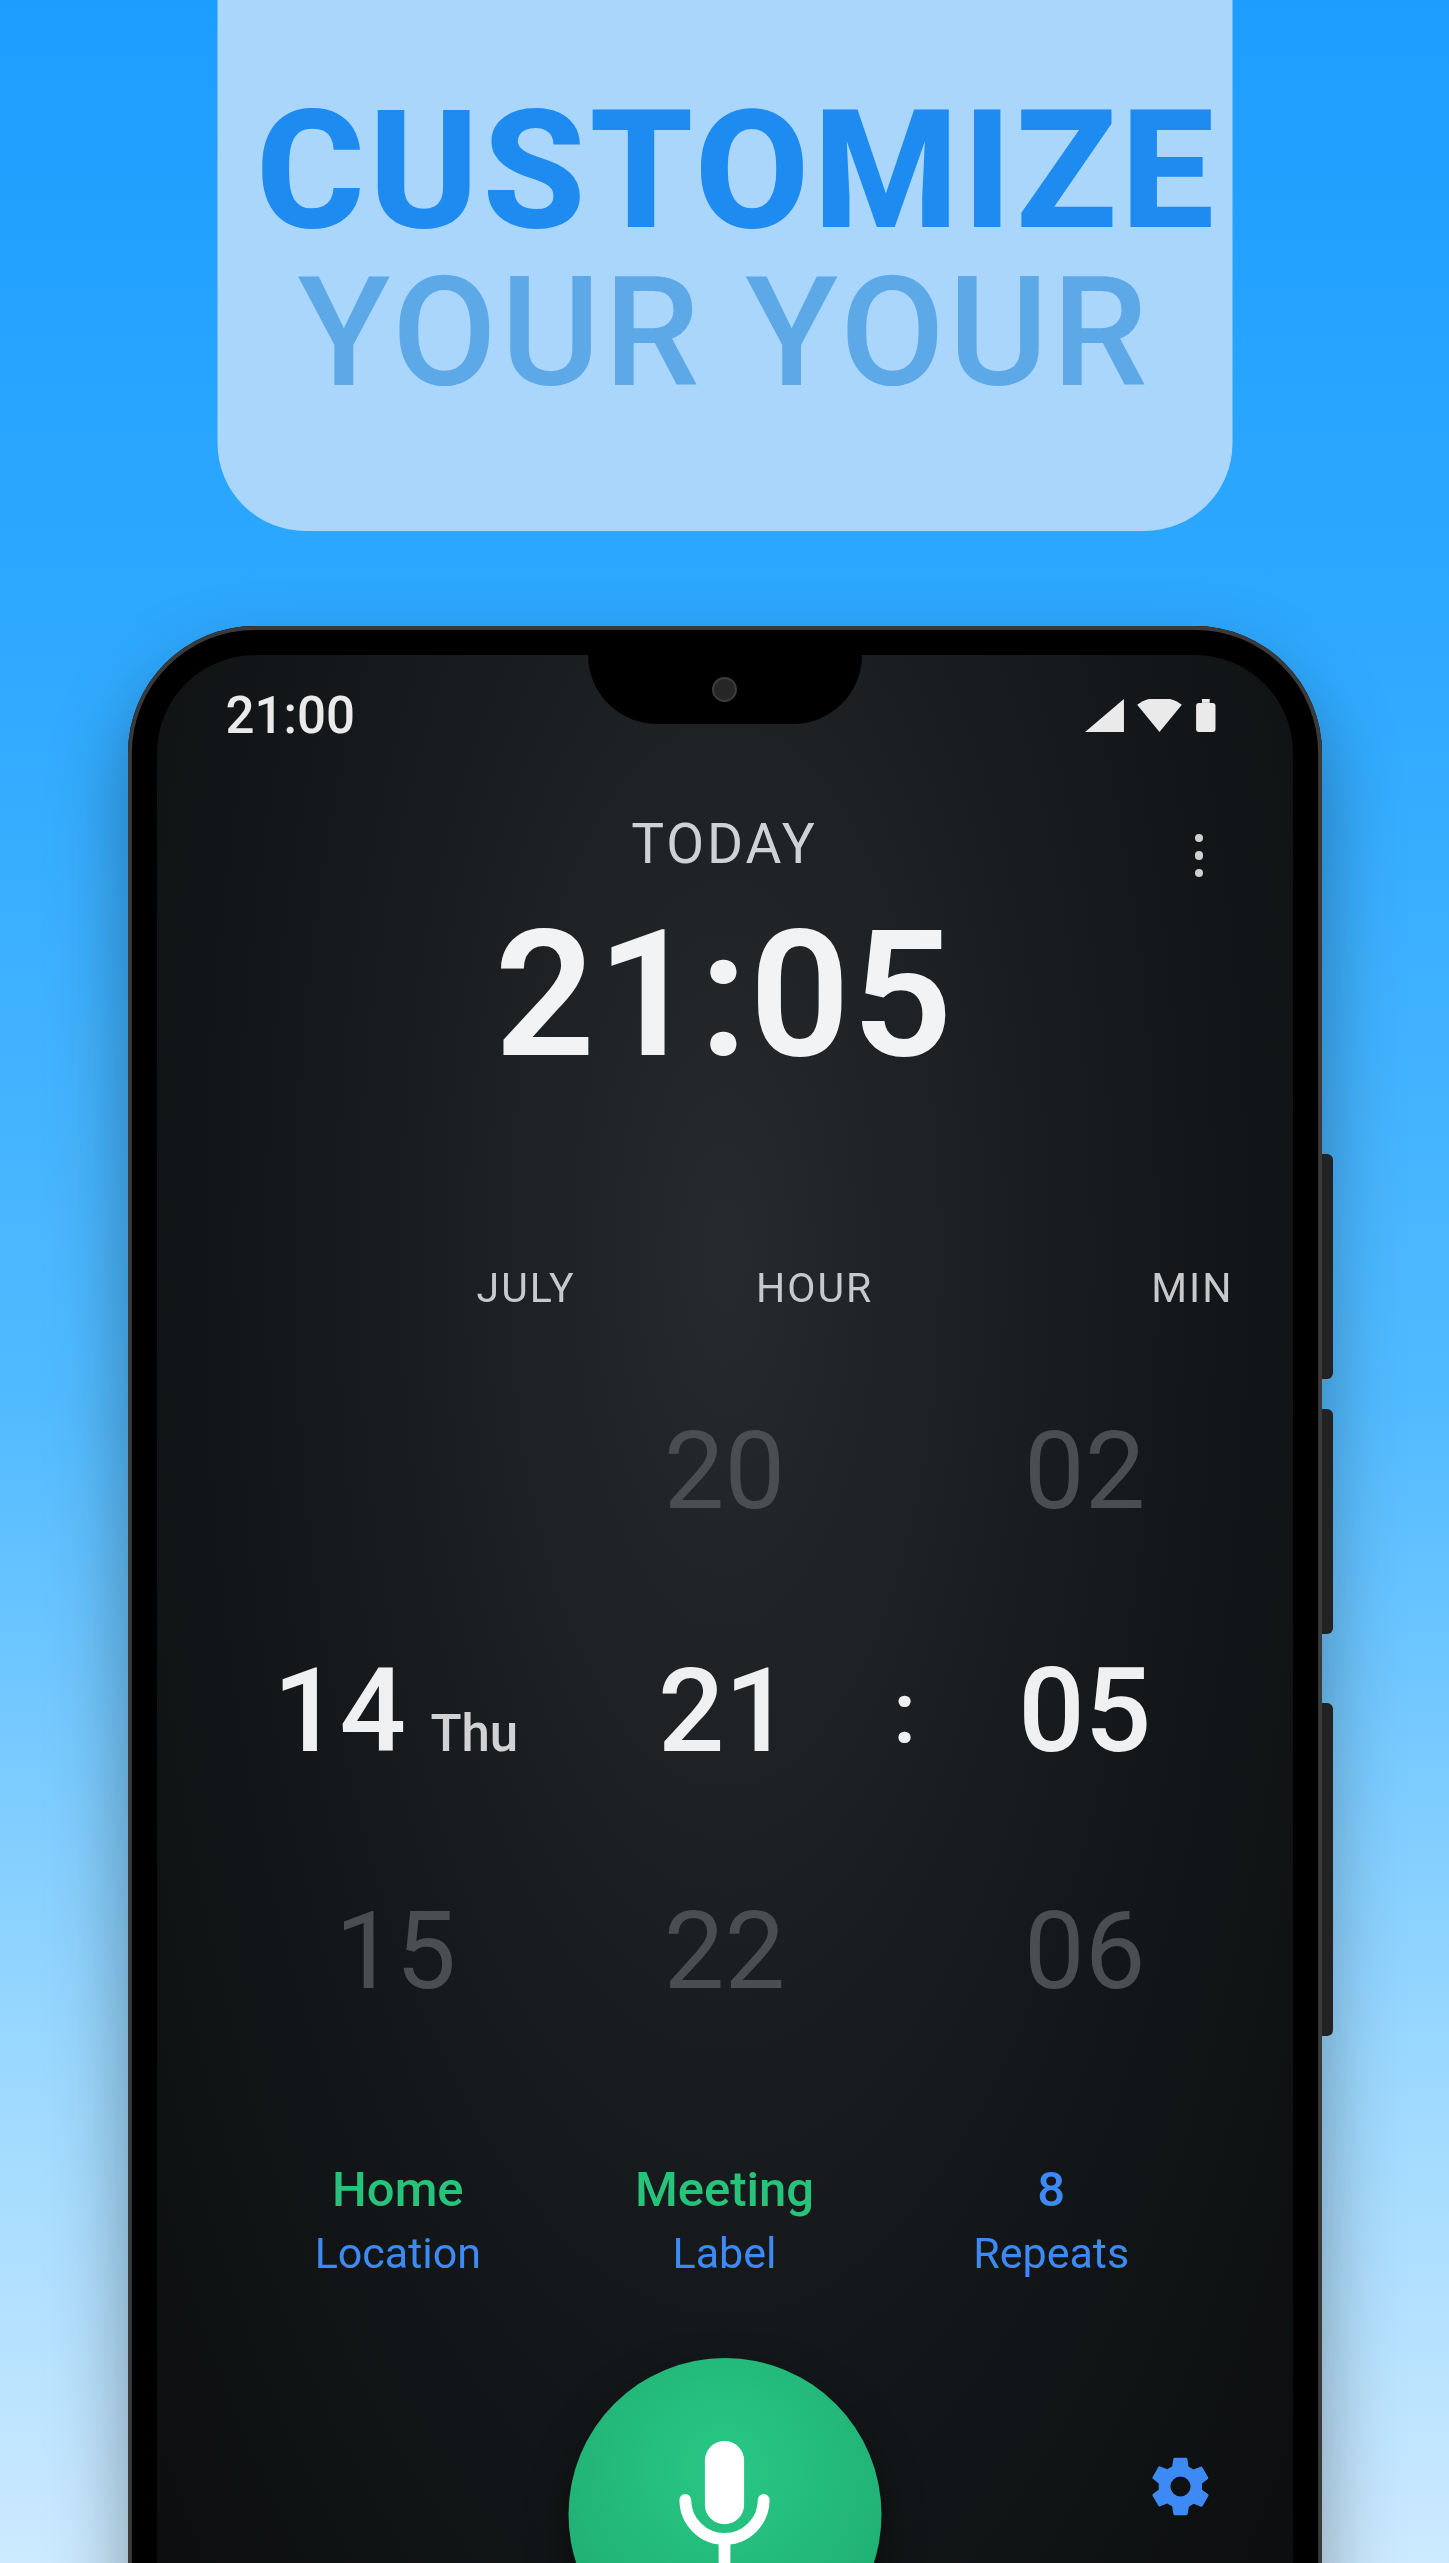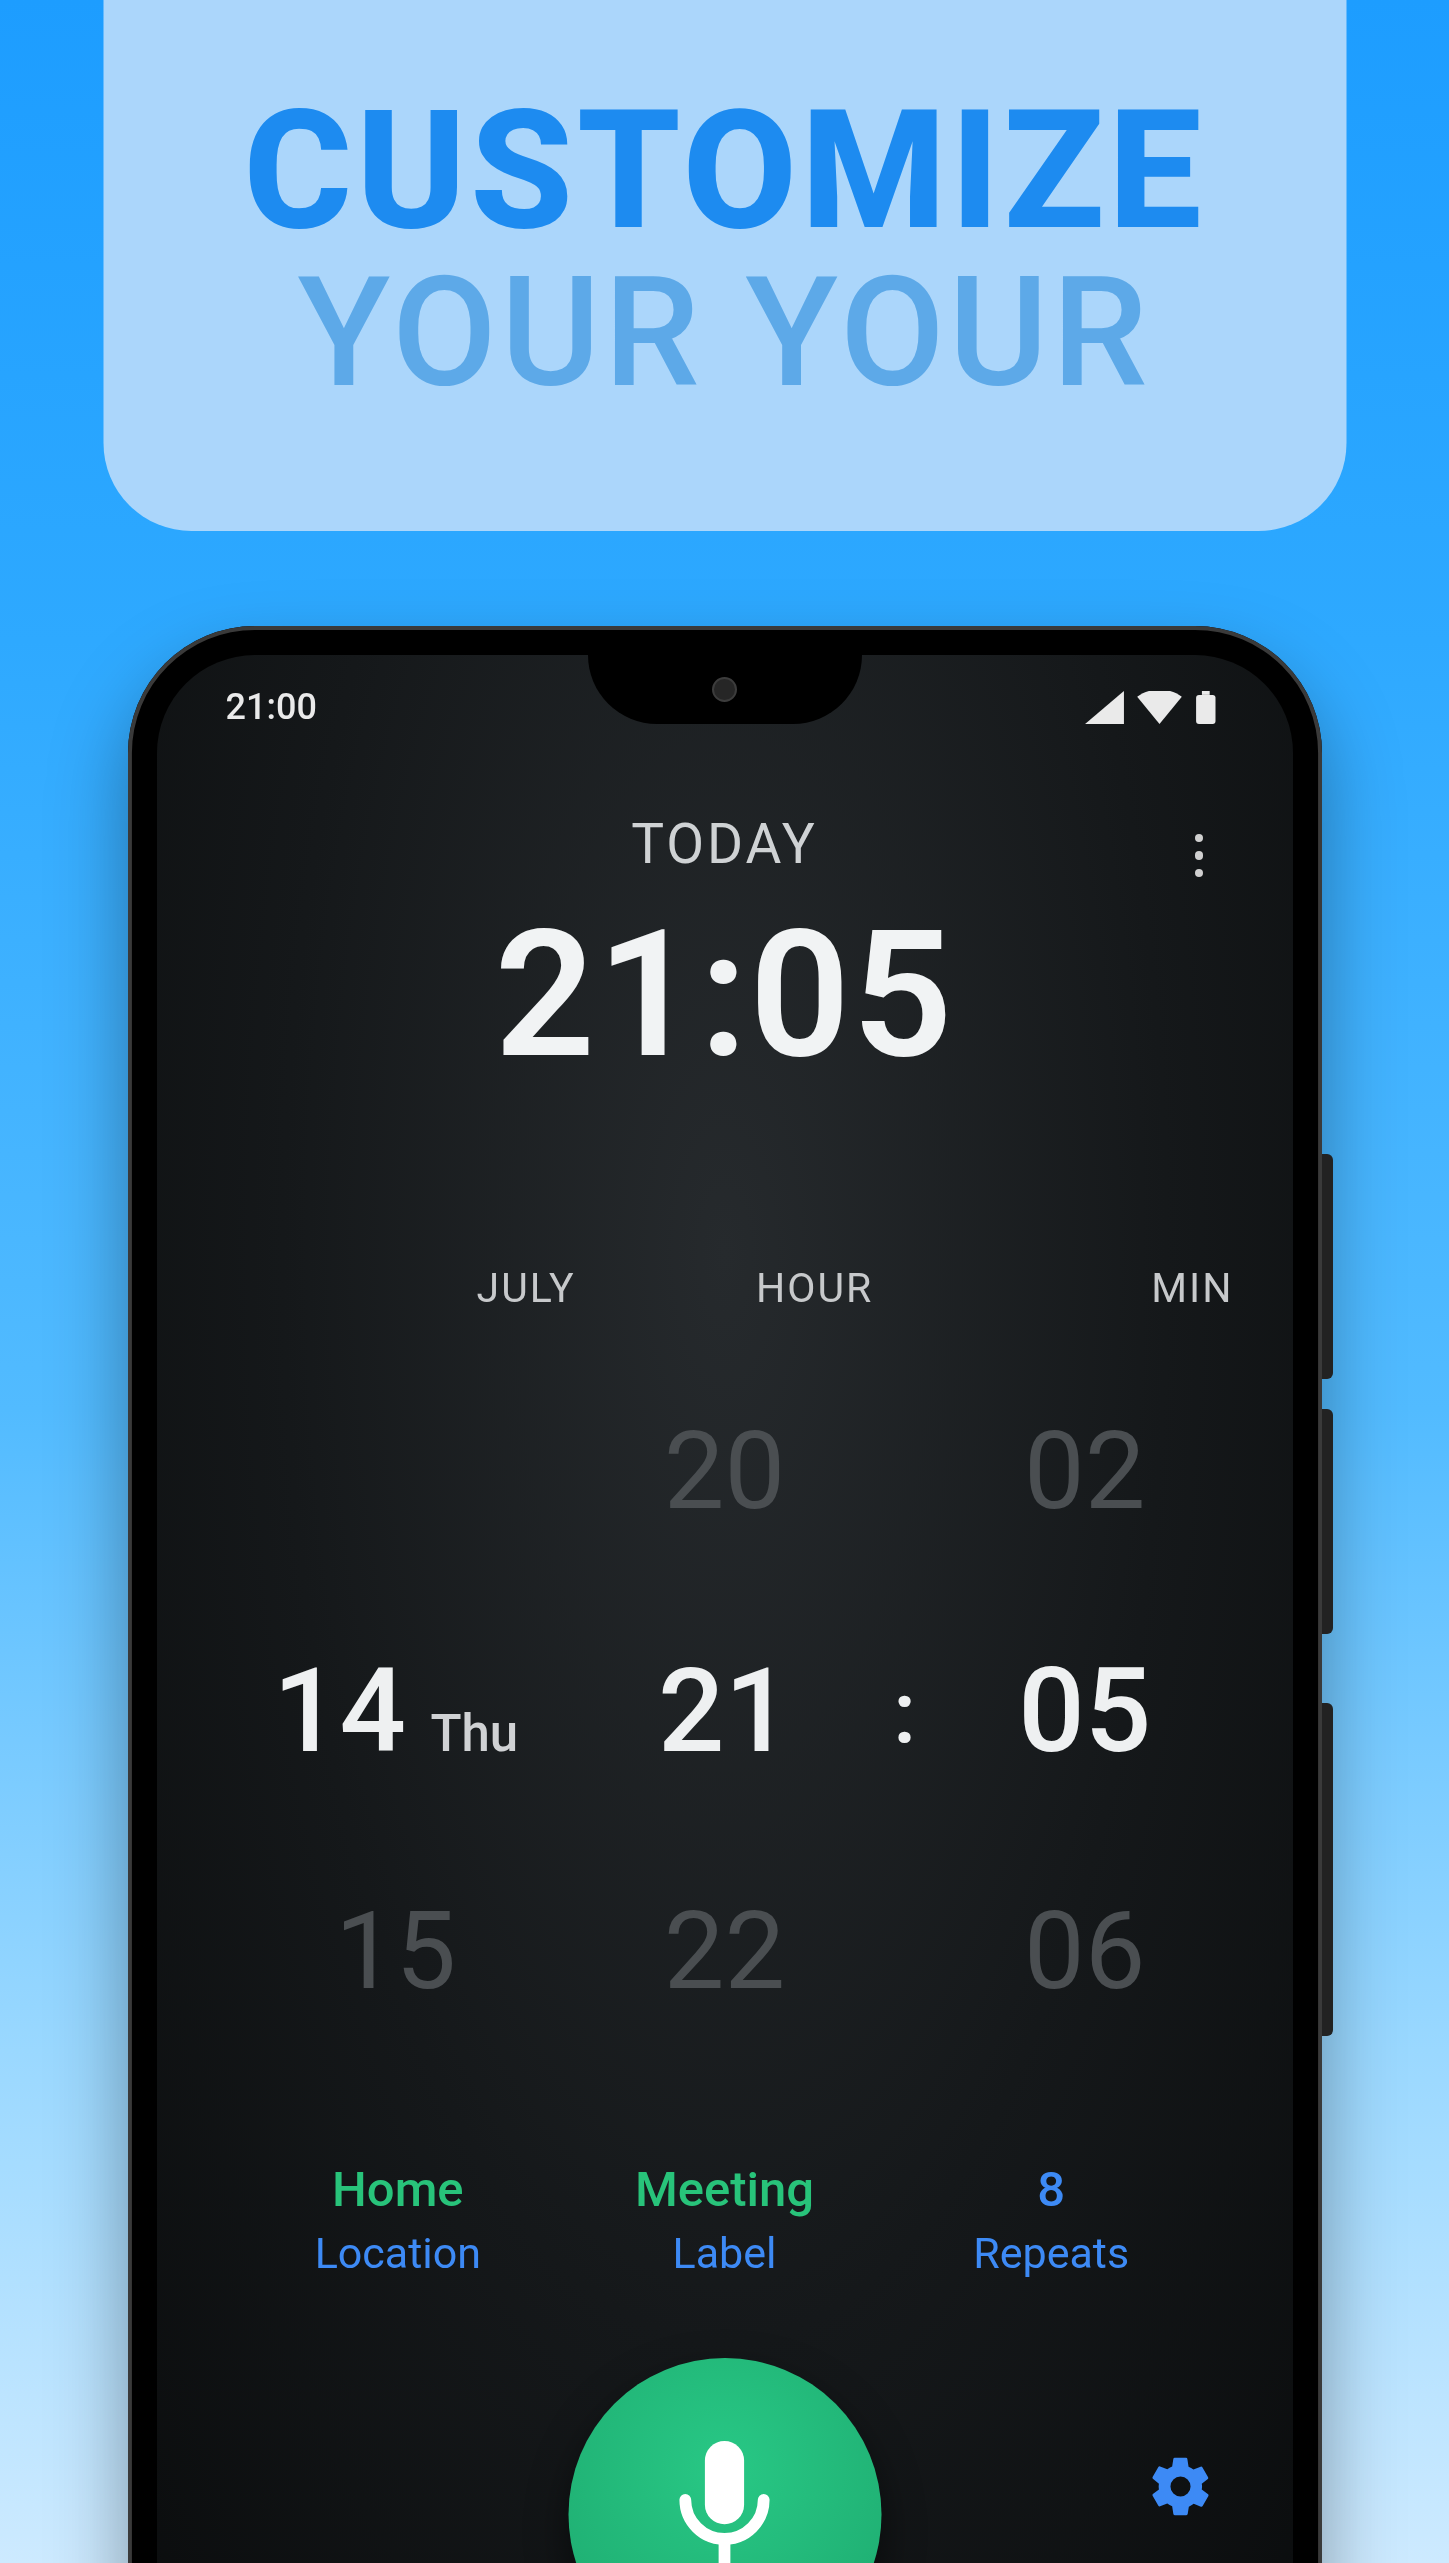--- a/index.html
+++ b/index.html
@@ -10,21 +10,21 @@
     overflow: hidden;
     position: relative;
   }
 
   
   .banner {
     position: absolute;
     top: 0;
     left: 50%;
     transform: translateX(-50%);
-    width: 1243px;
+    width: 1015px;
     background: #abd6fb;
     border-radius: 0 0 88px 88px;
     text-align: center;
     padding: 88px 39px 117px;
   }
   .banner .line1 {
     font-size: 166px;
     font-weight: 800;
     letter-spacing: 3.9px;
     color: #1d8bf0;
@@ -72,21 +72,21 @@
     width:274px; height:69px; background:#000;
     border-radius:0 0 137px 137px;
     display:flex; align-items:center; justify-content:center;
   }
   .notch .cam { width:25.4px; height:25.4px; border-radius:50%; background:#262626; border:2.9px solid #3c3c3c; }
 
   
   .statusbar {
     position:absolute; top:31px; left:0; right:8px;
     display:flex; justify-content:space-between; align-items:center;
-    padding:0 69px; font-size:36px; font-weight:500; color:#eaeaea;
+    padding:0 69px; font-size:51px; font-weight:500; color:#eaeaea;
   }
   .status-right { display:flex; gap:13.7px; align-items:center; }
   .status-right svg { display:block; }
 
   
   .content { position:absolute; inset:0; padding-top:157px; }
 
   .menu-dots { position:absolute; top:176px; right:69px; width:49px; height:49px; display:flex; flex-direction:column; align-items:center; justify-content:center; gap:8.8px; }
   .menu-dots span { width:8.8px; height:8.8px; border-radius:50%; background:#d0d0d0; }
 

